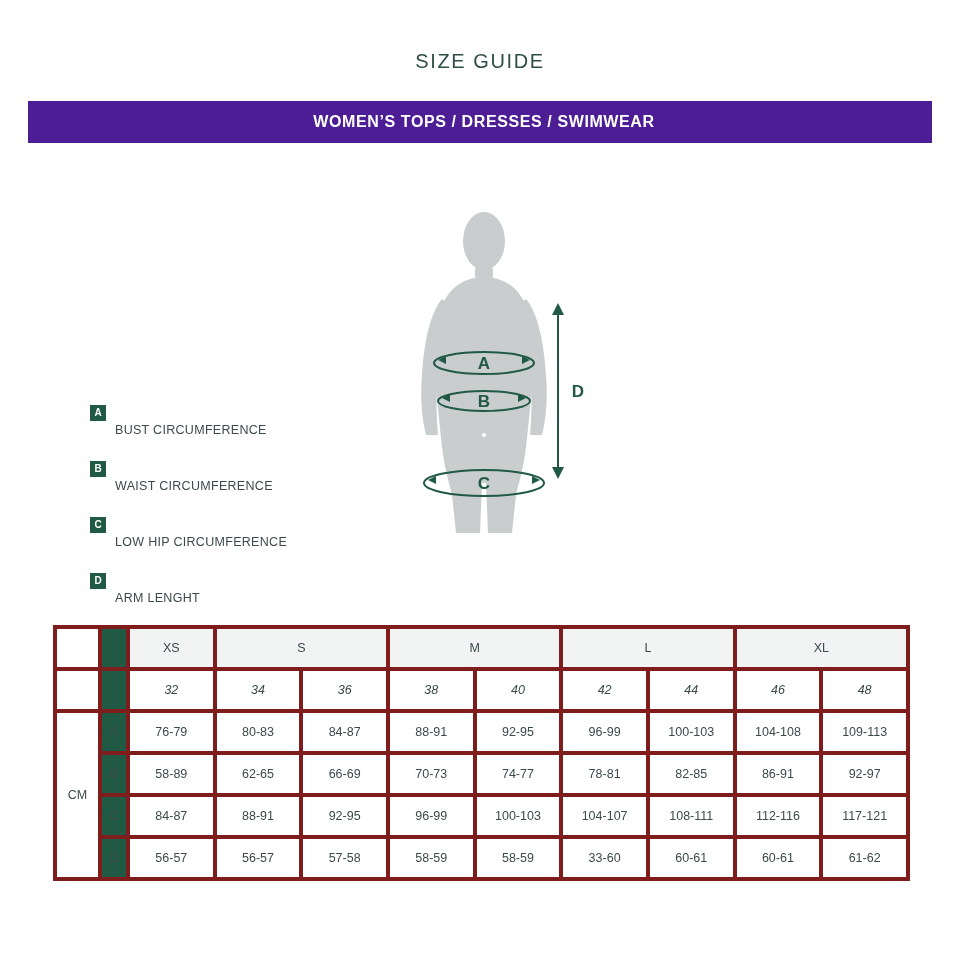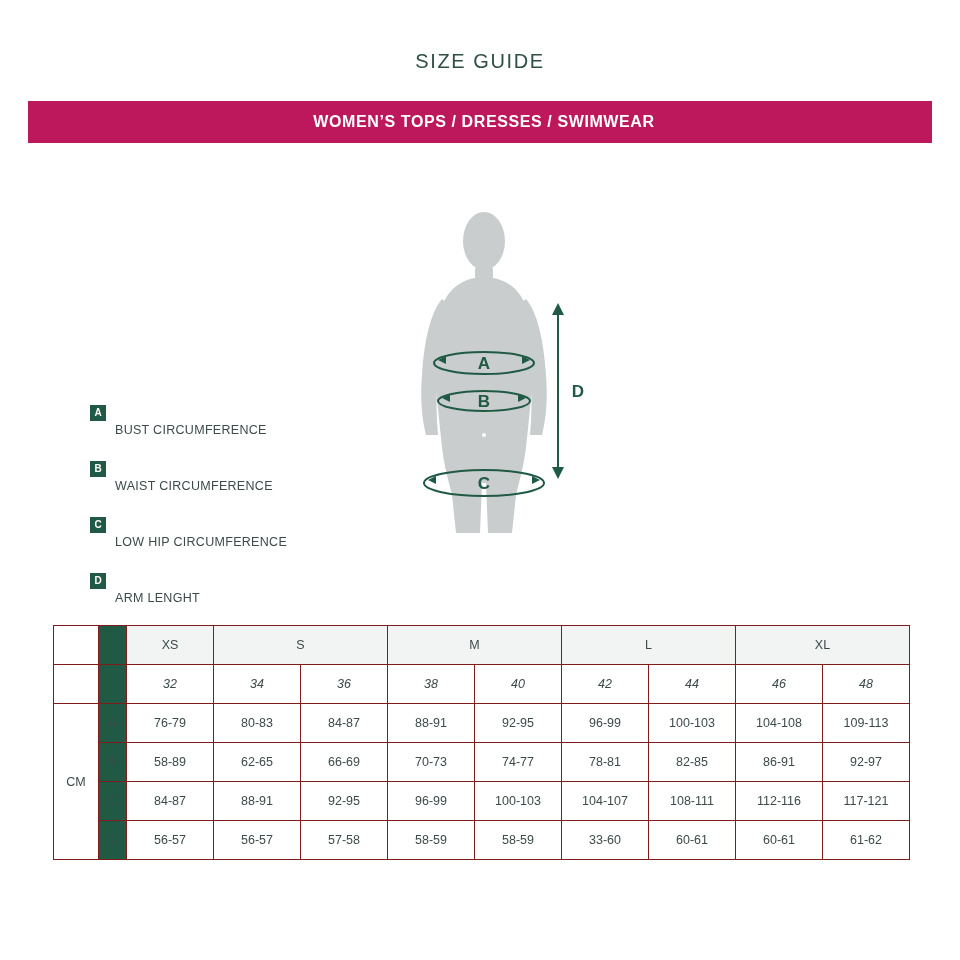--- a/index.html
+++ b/index.html
@@ -26,21 +26,21 @@
     font-size: 20px;
     letter-spacing: 1.6px;
     color: #2f4f46;
     font-weight: 400;
     padding-top: 50px;
   }
   
   .banner {
     margin: 28px 28px 0 28px;
     height: 42px;
-    background: #be185d;
+    background: #4c1d95;
     color: #ffffff;
     display: flex;
     align-items: center;
     justify-content: center;
     font-size: 16px;
     font-weight: bold;
     letter-spacing: 0.6px;
     padding-left: 8px;
   }
   
@@ -101,21 +101,21 @@
     left: 53px;
     top: 625px;
     width: 857px;
   }
   table.size-table {
     border-collapse: collapse;
     width: 857px;
     table-layout: fixed;
   }
   table.size-table td, table.size-table th {
-    border: 1px solid #7f1d1d;
+    border: 4px solid #7f1d1d;
     text-align: center;
     font-size: 12.5px;
     font-weight: normal;
     color: #3d4a4a;
     height: 38px;
     padding: 0;
   }
   .col-unit { width: 45px; }
   .col-letter { width: 28px; }
   .hdr-size {

